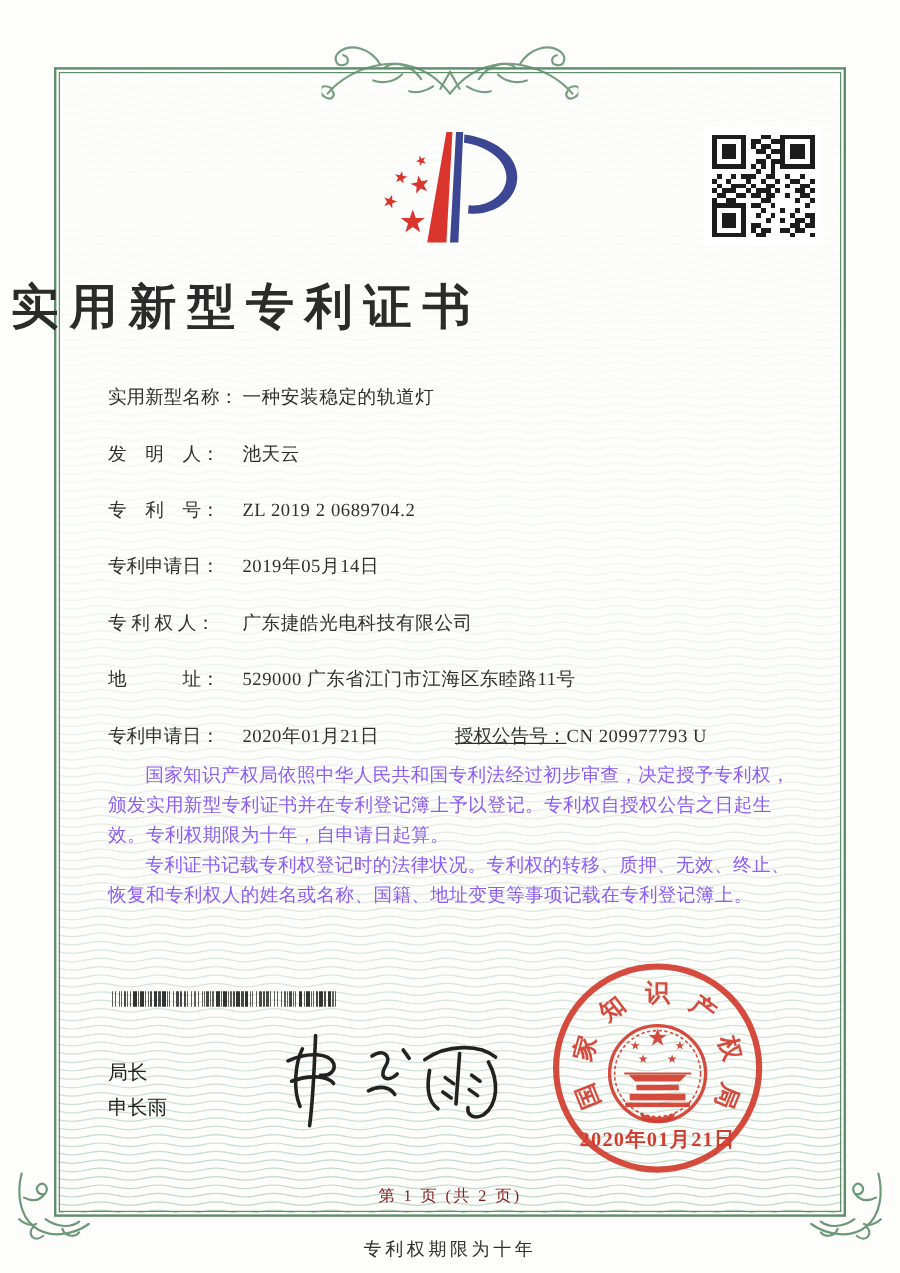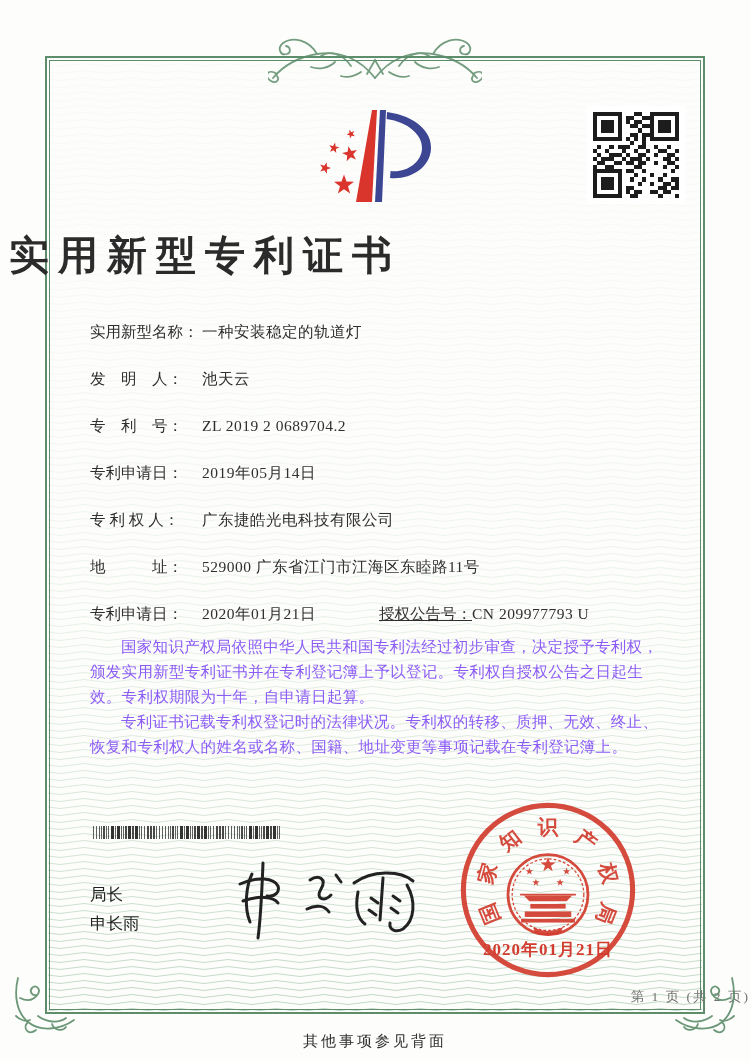--- a/index.html
+++ b/index.html
@@ -60,21 +60,21 @@
   }
   .signature{position:absolute;left:208px;top:858px;width:218px;height:84px;}
   .seal{position:absolute;left:455px;top:797px;width:186px;height:186px;z-index:3;}
   .seal-date{
     position:absolute;left:440px;top:938px;width:216px;z-index:4;
     text-align:center;font-size:17px;letter-spacing:1px;color:var(--seal-red);
     font-weight:600;
   }
   .page-num{
     position:absolute;left:0;top:988px;width:100%;
-    text-align:right;font-size:13.5px;letter-spacing:2px;color:#737373;z-index:2;
+    text-align:center;font-size:13.5px;letter-spacing:2px;color:#7f1d1d;z-index:2;
   }
   .back-note{
     position:absolute;left:0;top:1032px;width:100%;
     text-align:center;font-size:15px;letter-spacing:3px;color:#2f2f2f;
   }
   .ornament-top{position:absolute;left:268px;top:16px;width:214px;height:88px;z-index:3;}
   .ornament-bl{position:absolute;left:8px;top:972px;width:72px;height:62px;z-index:3;}
   .ornament-br{position:absolute;right:8px;top:972px;width:72px;height:62px;z-index:3;transform:scaleX(-1);}
   svg{display:block;width:100%;height:100%;}
 </style>
@@ -678,15 +678,15 @@
           <text x="100" y="40" text-anchor="middle" font-size="22" font-weight="bold" font-family="&quot;Liberation Serif&quot;,&quot;DejaVu Serif&quot;,serif" transform="rotate(0 100 100)" style="fill:var(--seal-red)">识</text>
           <text x="100" y="40" text-anchor="middle" font-size="22" font-weight="bold" font-family="&quot;Liberation Serif&quot;,&quot;DejaVu Serif&quot;,serif" transform="rotate(37.33333333333334 100 100)" style="fill:var(--seal-red)">产</text>
           <text x="100" y="40" text-anchor="middle" font-size="22" font-weight="bold" font-family="&quot;Liberation Serif&quot;,&quot;DejaVu Serif&quot;,serif" transform="rotate(74.66666666666669 100 100)" style="fill:var(--seal-red)">权</text>
           <text x="100" y="40" text-anchor="middle" font-size="22" font-weight="bold" font-family="&quot;Liberation Serif&quot;,&quot;DejaVu Serif&quot;,serif" transform="rotate(112 100 100)" style="fill:var(--seal-red)">局</text>
         </g>
     </svg>
   </div>
   <div class="seal-date">2020年01月21日</div>
 
   <div class="page-num">第 1 页 (共 2 页)</div>
-  <div class="back-note">其他事项参见背面</div>
+  <div class="back-note">专利权期限为十年</div>
 
 </div>
 
 </body></html>

